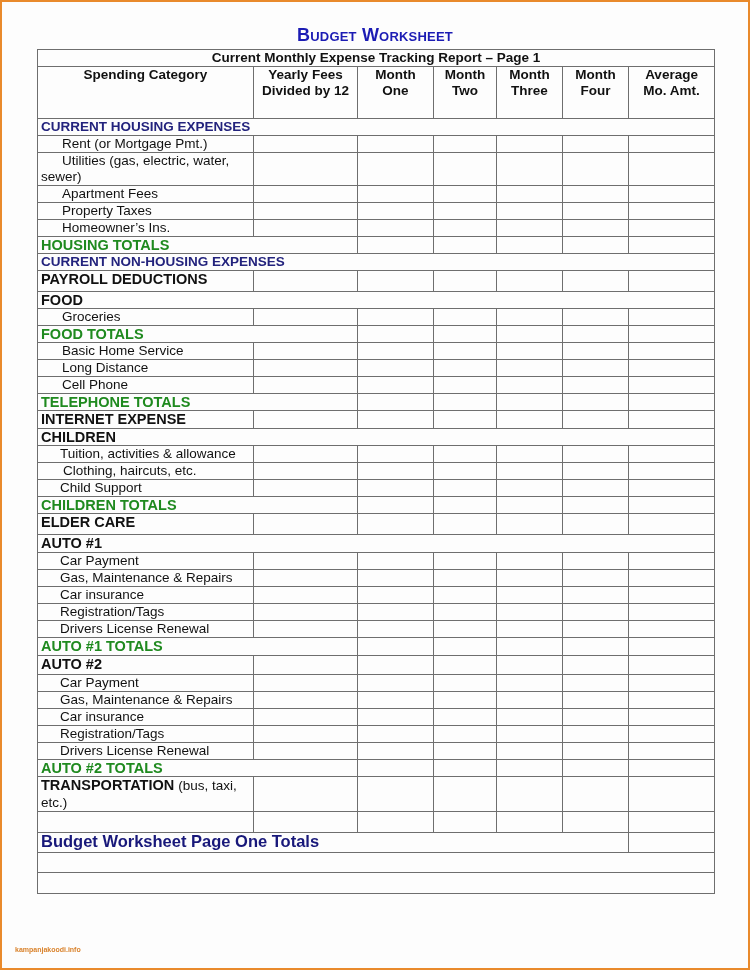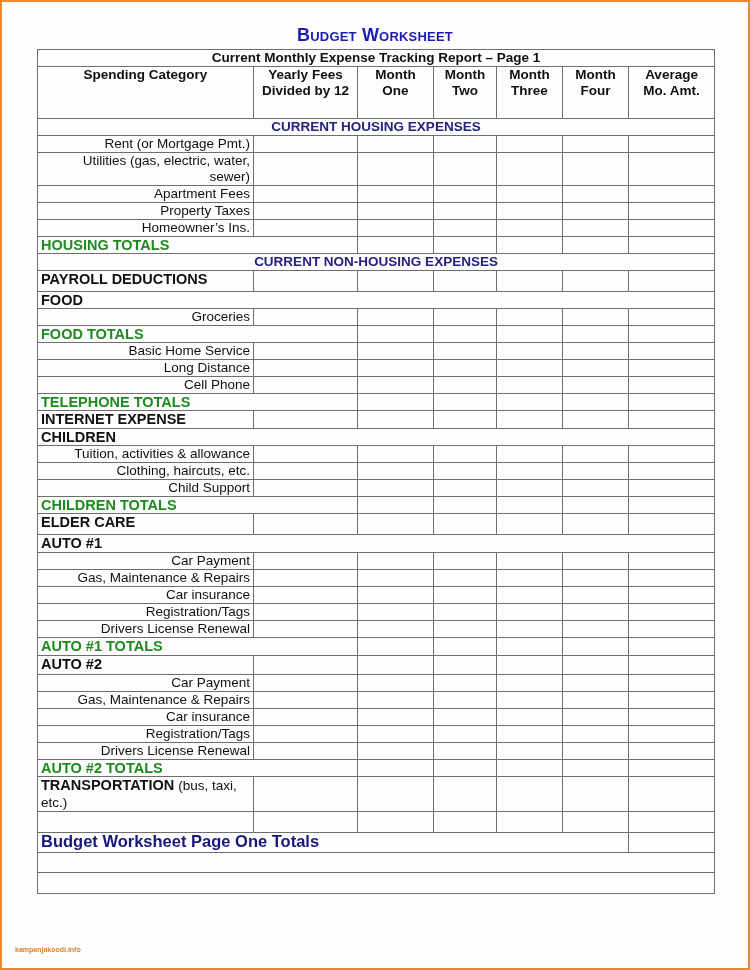--- a/index.html
+++ b/index.html
@@ -28,22 +28,22 @@
     width: 677px;
   }
   table.sheet td {
     border: 1.2px solid #6e6e6e;
     padding: 0 3px; vertical-align: top;
     font-size: 13.5px; line-height: 16px;
     overflow: hidden;
   }
   .hdr td { font-weight: bold; text-align: center; font-size: 14px; }
   .hdr-title td { font-weight: bold; text-align: center; font-size: 14px; }
-  .section td { text-align: center; font-weight: bold; color: #23237d; font-size: 14.5px; }
-  .item .label { padding-left: 24px; text-align: right; }
+  .section td { text-align: left; font-weight: bold; color: #23237d; font-size: 14.5px; }
+  .item .label { padding-left: 24px; }
   .item .label.wrap { padding-left: 3px; text-indent: 21px; }
   .cat .label { font-weight: bold; font-size: 14.5px; margin-top: 12px; }
   .total .label { font-weight: bold; color: #1f8a1f; font-size: 14.5px; }
   .grand .label { font-weight: bold; color: #18187a; font-size: 16.5px; padding-top: 0; }
   .note { font-weight: normal; font-size: 13.5px; }
 </style>
 </head>
 <body>
 
 <div class="frame"></div>

